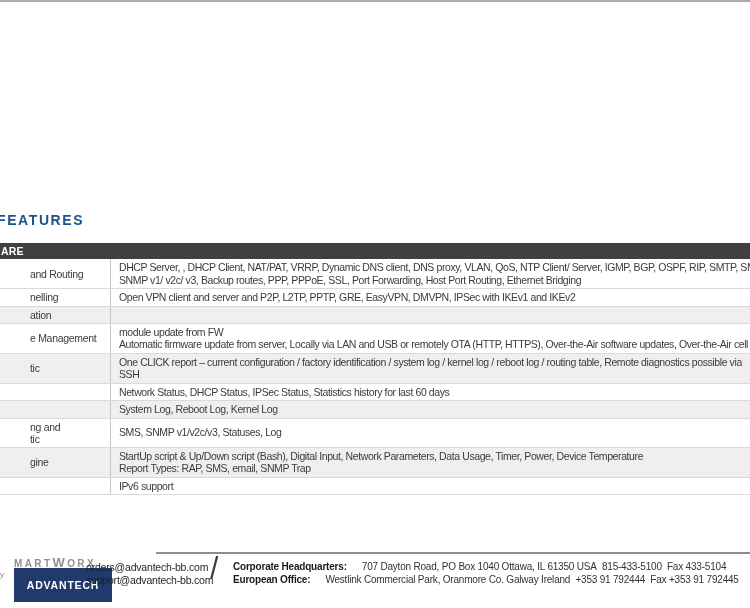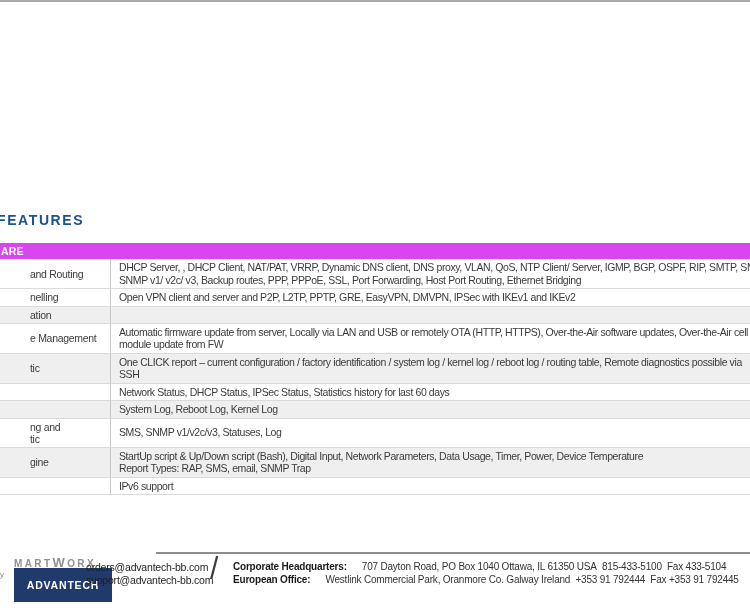--- a/index.html
+++ b/index.html
@@ -14,21 +14,21 @@
   
   #section-heading{
     position:absolute;left:-3px;top:212px;
     font-size:14px;font-weight:bold;color:#19528e;letter-spacing:1.6px;
     white-space:nowrap;
   }
 
   
   #feature-table{position:absolute;left:0;top:243px;width:750px;}
   .thead{
-    height:16px;line-height:16px;background:#d946ef;color:#ffffff;
+    height:16px;line-height:16px;background:#404040;color:#ffffff;
     font-size:10.5px;font-weight:bold;letter-spacing:.2px;padding-left:1px;
   }
   .trow{display:flex;border-bottom:1px solid #dadada;background:#ffffff;padding-left:25px;}
   .trow.shade{background:#efefef;}
   .tlabel{
     flex:0 0 86px;width:86px;box-sizing:border-box;
     border-right:1px solid #c6c6c6;
     display:flex;flex-direction:column;justify-content:center;
     padding:2px 2px 2px 5px;
     font-size:10.5px;letter-spacing:-.3px;color:#3b3b3b;
@@ -103,22 +103,22 @@
       <div class="trow shade">
     <div class="tlabel">
           <div>ation</div>
         </div>
   </div>
       <div class="trow">
     <div class="tlabel">
           <div>e Management</div>
         </div>
     <div class="tcontent">
+          <div class="line">module update from FW</div>
           <div class="line">Automatic firmware update from server, Locally via LAN and USB or remotely OTA (HTTP, HTTPS), Over-the-Air software updates, Over-the-Air cell</div>
-          <div class="line">module update from FW</div>
         </div>
   </div>
       <div class="trow shade">
     <div class="tlabel">
           <div>tic</div>
         </div>
     <div class="tcontent">
           <div class="line">One CLICK report – current configuration / factory identification / system log / kernel log / reboot log / routing table, Remote diagnostics possible via</div>
           <div class="line">SSH</div>
         </div>

